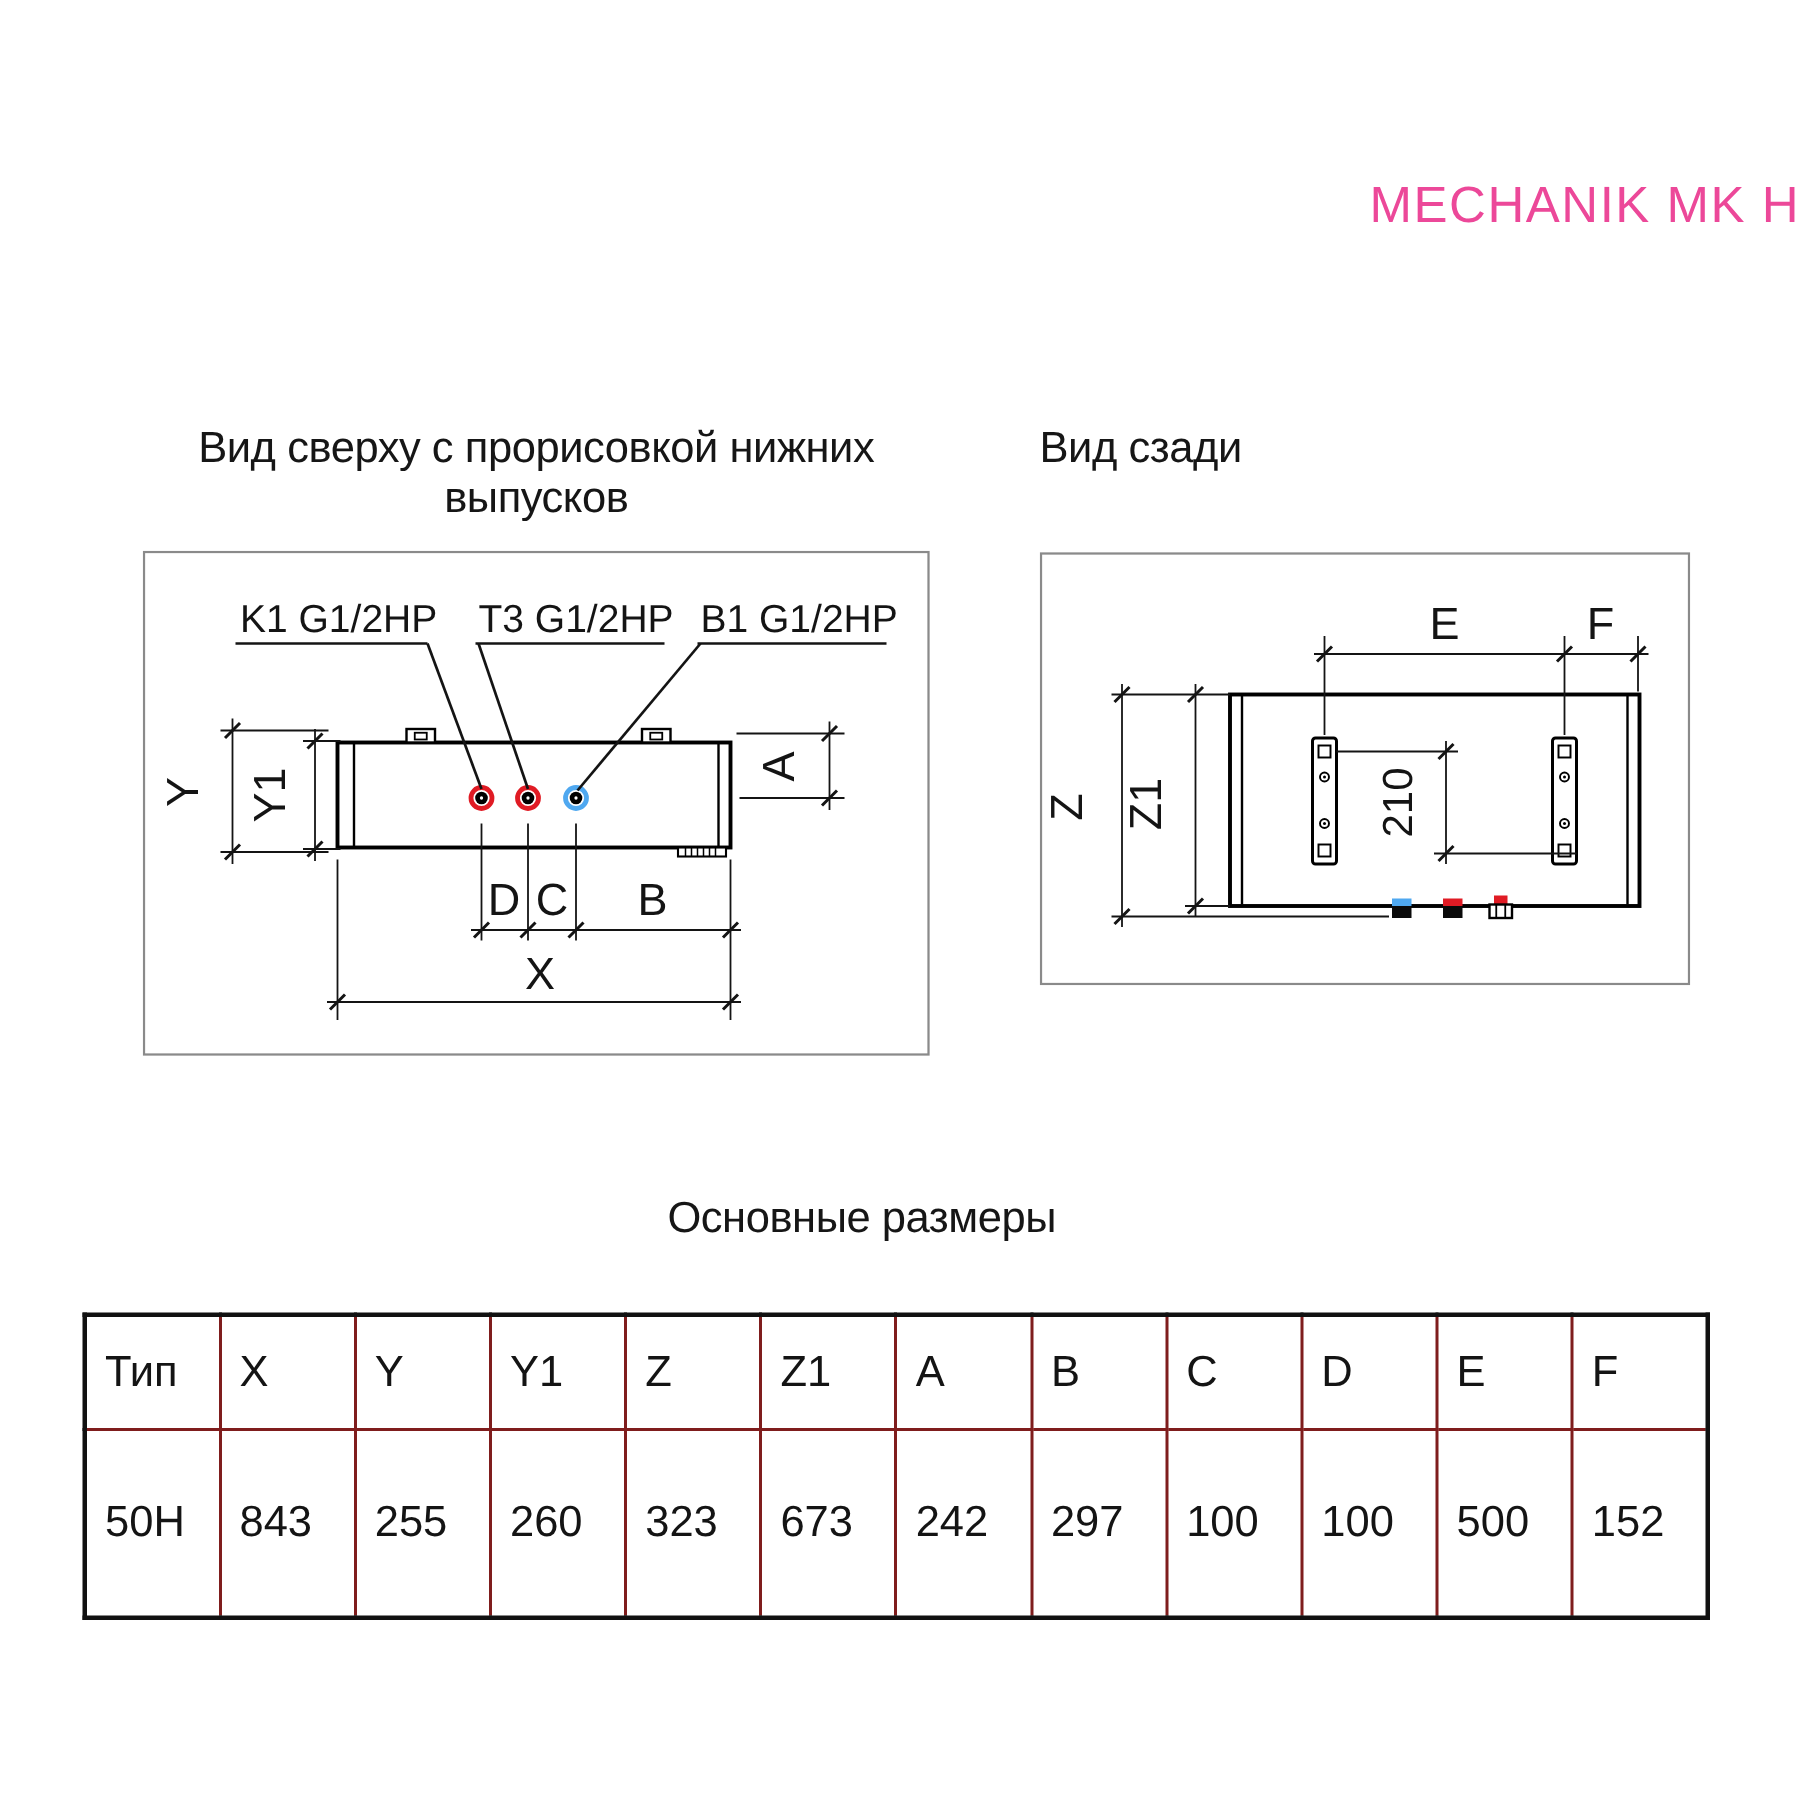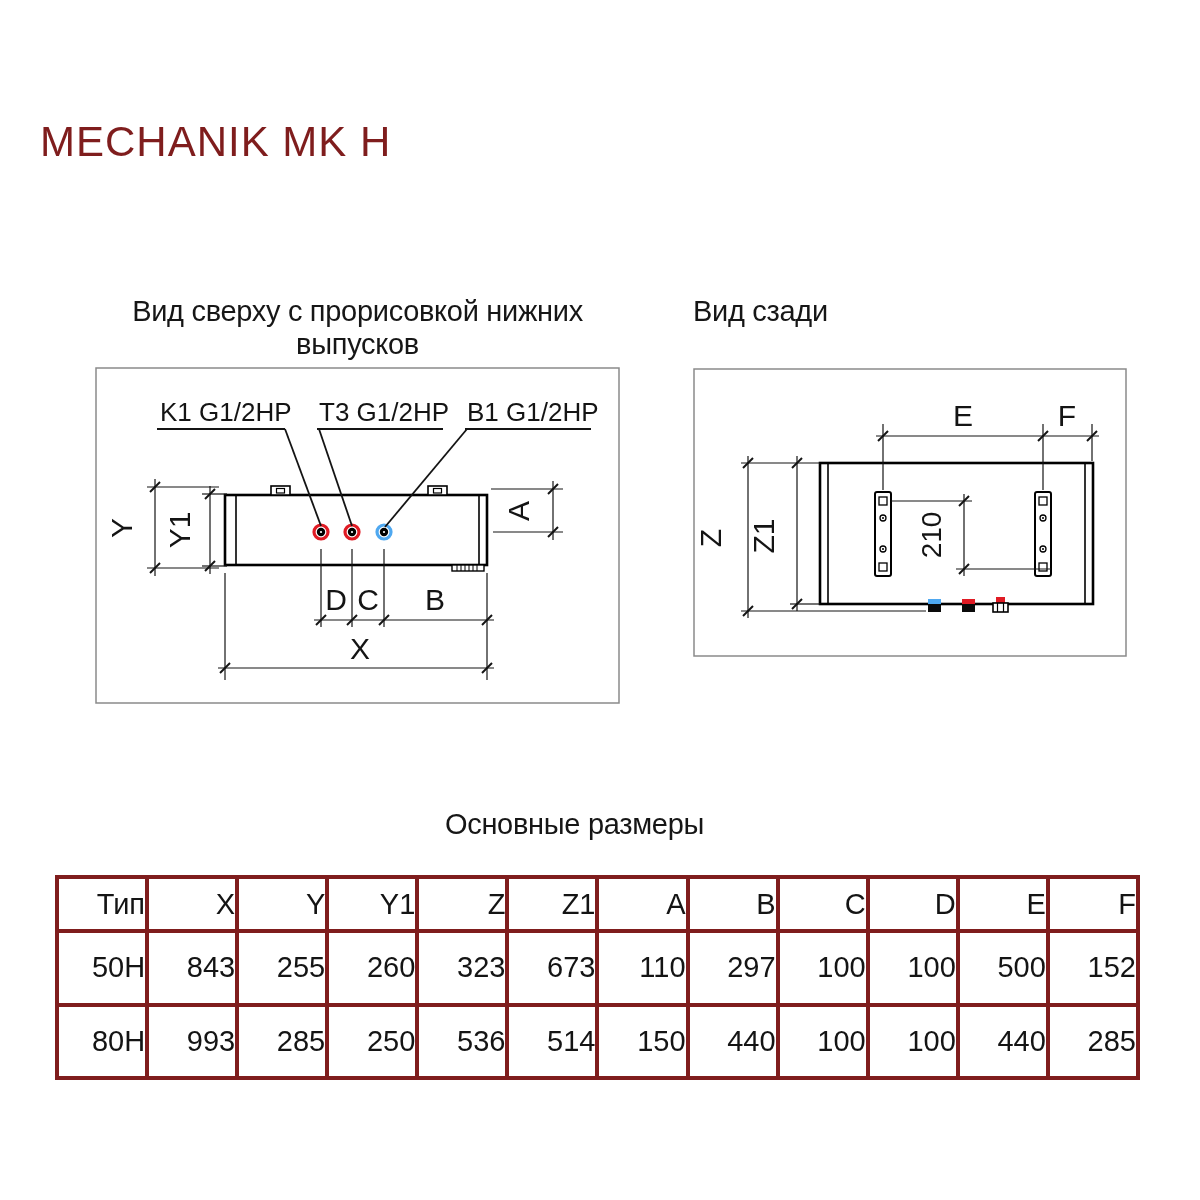--- a/index.html
+++ b/index.html
@@ -3,39 +3,39 @@
 <meta charset="utf-8">
 <style>
   html,body{margin:0;padding:0;}
   body{
     width:1200px;height:1200px;position:relative;background:#ffffff;
     font-family:"Liberation Sans",sans-serif;color:#111;
     -webkit-font-smoothing:antialiased;
   }
   .abs{position:absolute;}
   .title{
-    left:40px;top:118px;width:1160px;text-align:left;
-    font-size:42px;font-weight:500;letter-spacing:1px;color:#7f1d1d;
-  }
-  .caption{font-size:29px;color:#161616;letter-spacing:-0.3px;margin-top:12px;}
+    left:40px;top:118px;width:1160px;text-align:right;
+    font-size:34px;font-weight:500;letter-spacing:1px;color:#ec4899;
+  }
+  .caption{font-size:29px;color:#161616;letter-spacing:-0.3px;}
   .cap-top{left:95px;top:283px;width:525px;text-align:center;}
   .cap-back{left:693px;top:283px;width:370px;}
   .cap-table{left:32px;top:796px;width:1085px;text-align:center;}
   svg text{font-family:"Liberation Sans",sans-serif;fill:#141414;}
   .dimtxt{font-size:30px;}
   .porttxt{font-size:26px;}
   .holetxt{font-size:28px;}
   table.dims{
     position:absolute;left:55px;top:875px;width:1085px;height:205px;
     border-collapse:collapse;table-layout:fixed;
     font-size:29px;color:#141414;
   }
   table.dims td,table.dims th{
-    border:4px solid #7f1d1d;text-align:right;vertical-align:middle;
-    font-weight:normal;padding:0;
+    border:2px solid #7f1d1d;text-align:left;vertical-align:middle;
+    font-weight:normal;padding:12px;
   }
   table.dims{border:3px solid #111;}
   table.dims thead th{height:50px;}
   table.dims tbody td{height:49px;}
 </style>
 </head>
 <body>
 
 <div class="abs title">MECHANIK MK H</div>
 
@@ -237,35 +237,21 @@
       </tr>
     </thead>
   <tbody>
       <tr>
         <td>50H</td>
         <td>843</td>
         <td>255</td>
         <td>260</td>
         <td>323</td>
         <td>673</td>
-        <td>110</td>
+        <td>242</td>
         <td>297</td>
         <td>100</td>
         <td>100</td>
         <td>500</td>
         <td>152</td>
       </tr>
-      <tr>
-        <td>80H</td>
-        <td>993</td>
-        <td>285</td>
-        <td>250</td>
-        <td>536</td>
-        <td>514</td>
-        <td>150</td>
-        <td>440</td>
-        <td>100</td>
-        <td>100</td>
-        <td>440</td>
-        <td>285</td>
-      </tr>
     </tbody>
 </table>
 
 </body></html>

